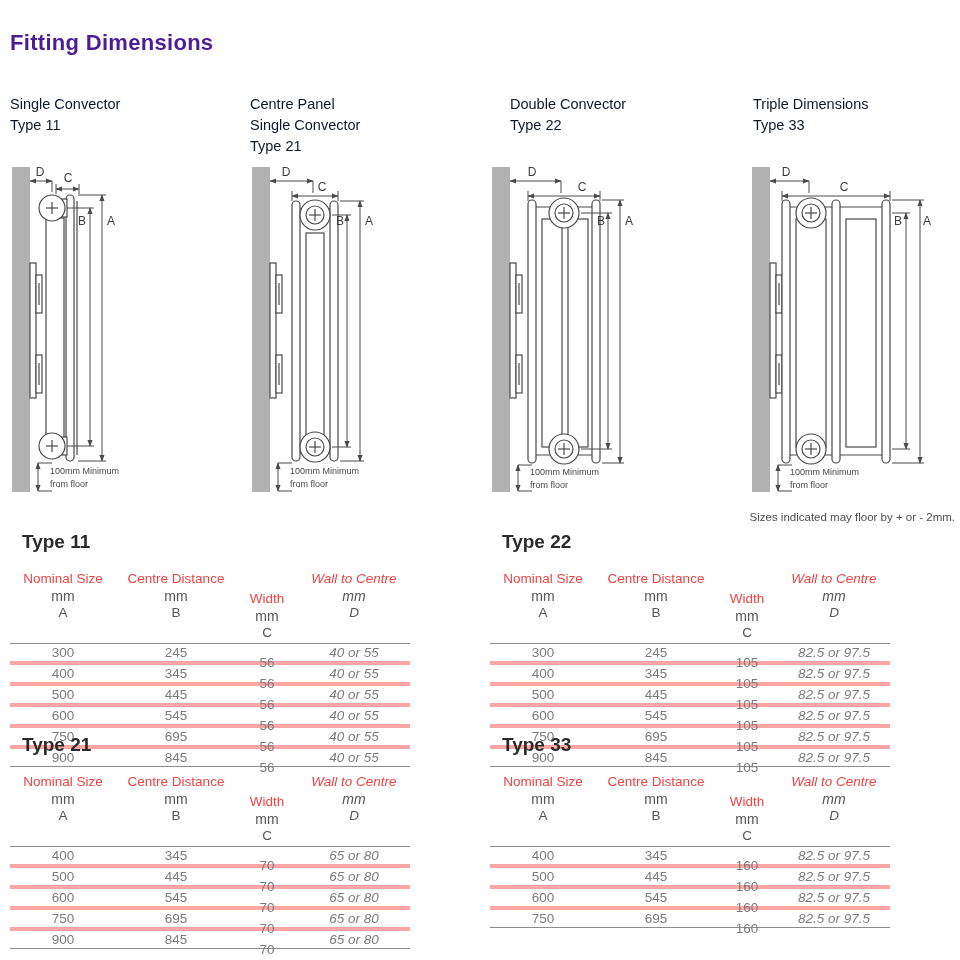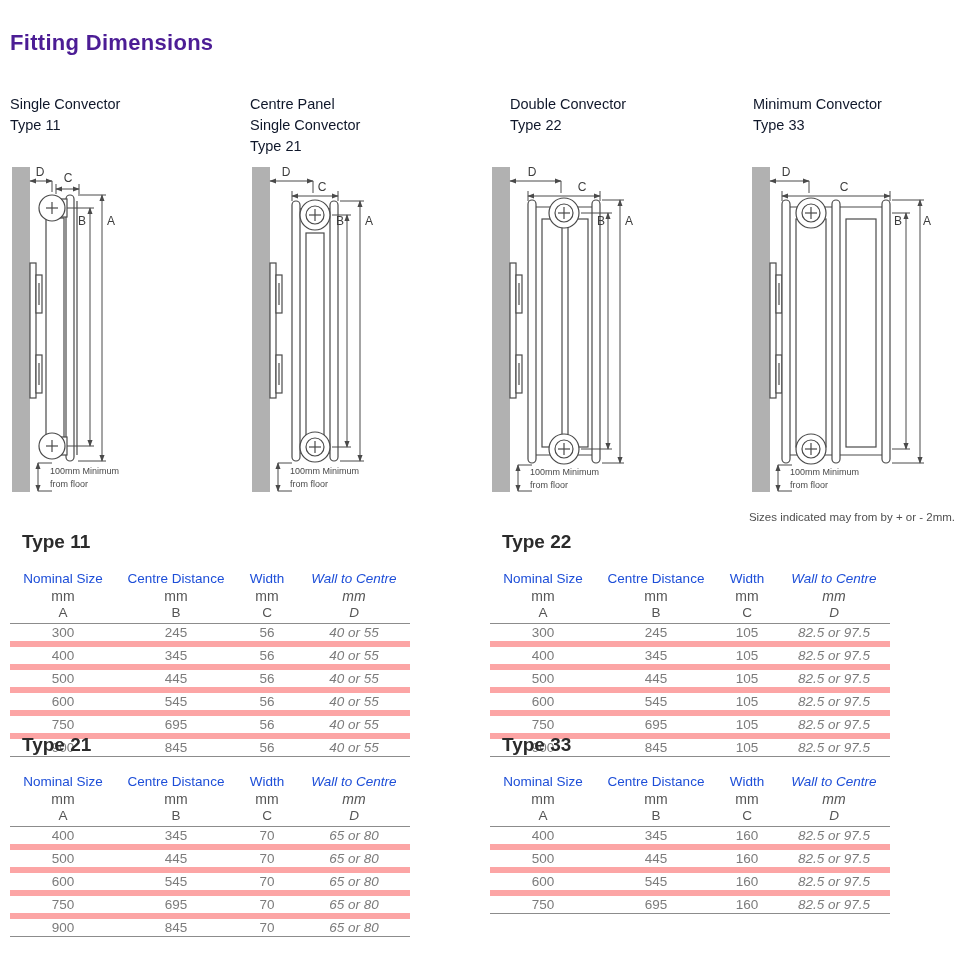--- a/index.html
+++ b/index.html
@@ -10,28 +10,28 @@
   .abs { position:absolute; }
   .page-title { left:10px; top:30px; font-size:22px; font-weight:bold; color:#4c1d95; letter-spacing:0.3px; }
   .sec-head { top:94px; font-size:14.5px; color:#0f172a; line-height:21px; }
   .note { left:555px; top:511px; width:400px; text-align:right; font-size:11.5px; color:#4f4f4f; }
   .tbl-title { font-size:19px; font-weight:bold; color:#2b2b2b; }
 
   
   .dim-table { width:400px; }
   .thead { display:flex; border-bottom:1.5px solid #8c8c8c; padding:2px 0 2px 0; }
   .th { text-align:center; }
-  .th-label  { font-size:13.5px; line-height:18px; color:#1d4ed8; }
+  .th-label  { font-size:13.5px; line-height:18px; color:#ef4444; }
   .th-unit   { font-size:14px;   line-height:16px; color:#555555;text-align:center; }
   .th-letter { font-size:13.5px; line-height:17px; color:#555555; }
   .tbody { border-bottom:1.5px solid #8c8c8c; }
-  .tr { display:flex; height:17px; align-items:center; border-bottom:6px solid #fca5a5; }
+  .tr { display:flex; height:17px; align-items:center; border-bottom:4px solid #fca5a5; }
   .tr:last-child { border-bottom:none; }
   .td { text-align:center; font-size:13.5px; color:#7b7b7b; }
-  .col0 { width:106px; } .col1 { width:120px; } .col2 { width:62px; } .col3 { width:112px;font-style:italic; }
+  .col0 { width:106px; } .col1 { width:120px; } .col2 { width:62px;margin-top:20px; } .col3 { width:112px;font-style:italic; }
 
   
   .dia { position:absolute; top:163px; width:185px; height:335px; }
   .dia .wall { fill:#b1b1b1; }
   .dia .ln  { stroke:#4a4a4a; stroke-width:1.2; fill:none; }
   .dia .wf  { stroke:#4a4a4a; stroke-width:1.2; fill:#ffffff; }
   .dia .dim { stroke:#4a4a4a; stroke-width:1; fill:none; }
   .dia .lbl { font-family:"Liberation Sans", sans-serif; font-size:12px; fill:#3d3d3d; }
   .dia .sm  { font-family:"Liberation Sans", sans-serif; font-size:9px;  fill:#4a4a4a; }
 </style>
@@ -47,21 +47,21 @@
 <div class="abs sec-head" style="left:250px;">
   <div>Centre Panel</div>
   <div>Single Convector</div>
   <div>Type 21</div>
 </div>
 <div class="abs sec-head" style="left:490px;margin-left:20px;">
   <div>Double Convector</div>
   <div>Type 22</div>
 </div>
 <div class="abs sec-head" style="left:753px;">
-  <div>Minimum Convector</div>
+  <div>Triple Dimensions</div>
   <div>Type 33</div>
 </div>
 
 <svg class="dia" style="left:8px" viewBox="0 0 185 335">
   <defs>
       <marker id="ar1" viewBox="0 0 10 10" refX="9" refY="5" markerWidth="7" markerHeight="7" orient="auto-start-reverse">
         <path d="M0 1.2 L10 5 L0 8.8 z" fill="#4a4a4a"></path>
       </marker>
     </defs>
   <rect class="wall" x="4" y="4" width="18" height="325"></rect>
@@ -314,21 +314,21 @@
   </g>
   <g>
     <line class="dim" x1="30" y1="302" x2="44" y2="302"></line>
       <line class="dim" x1="30" y1="328" x2="44" y2="328"></line>
     <line class="dim" x1="30" y1="302" x2="30" y2="328" marker-start="url(#ar4)" marker-end="url(#ar4)"></line>
     <text class="sm" x="42" y="312">100mm Minimum</text>
     <text class="sm" x="42" y="325">from floor</text>
   </g>
 </svg>
 
-<div class="abs note">Sizes indicated may from by + or - 2mm.</div>
+<div class="abs note">Sizes indicated may floor by + or - 2mm.</div>
 
 <div class="abs tbl-title" style="left:22px;top:531px">Type 11</div>
 <div class="abs dim-table" style="left:10px;top:568px">
   <div class="thead">
       <div class="th col0">
         <div class="th-label">Nominal Size</div>
         <div class="th-unit">mm</div>
         <div class="th-letter">A</div>
       </div>
       <div class="th col1">

